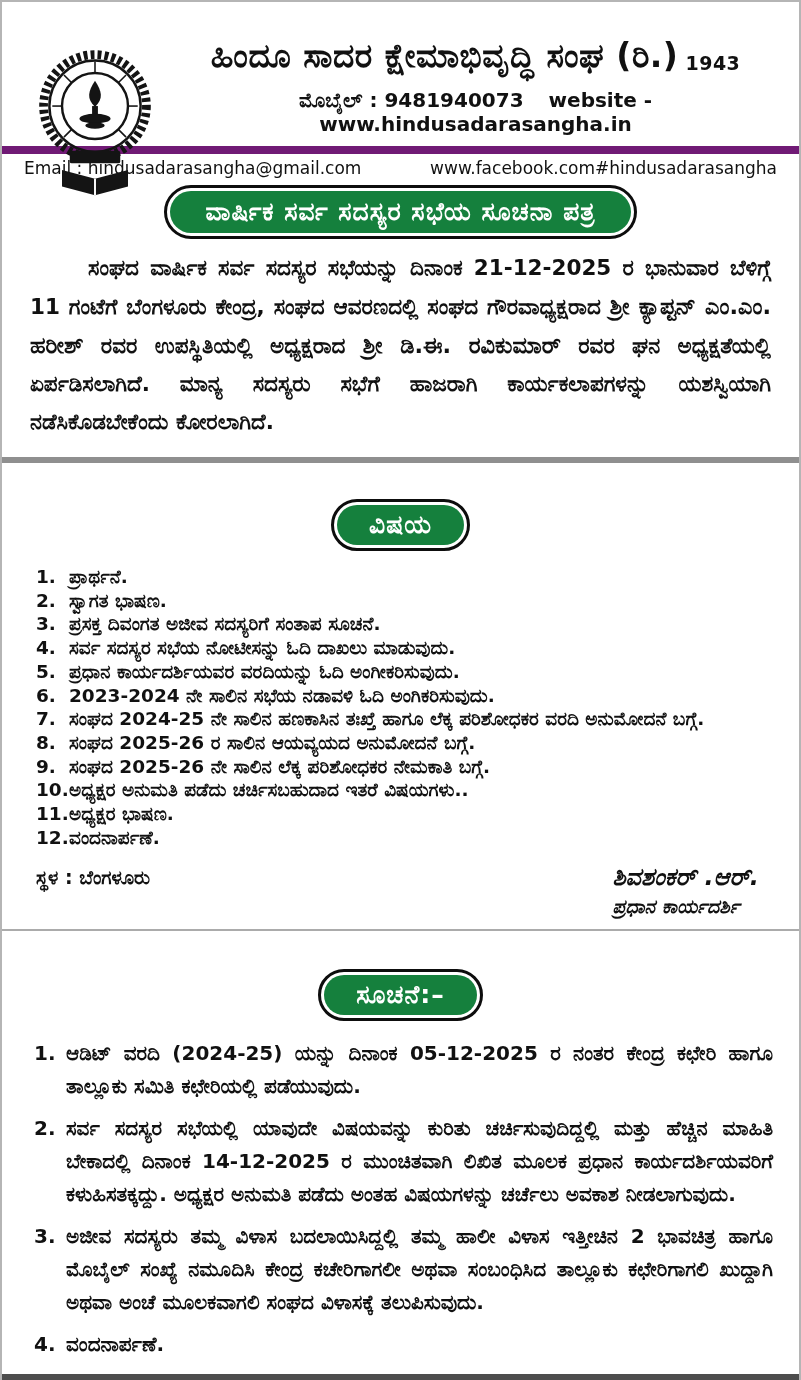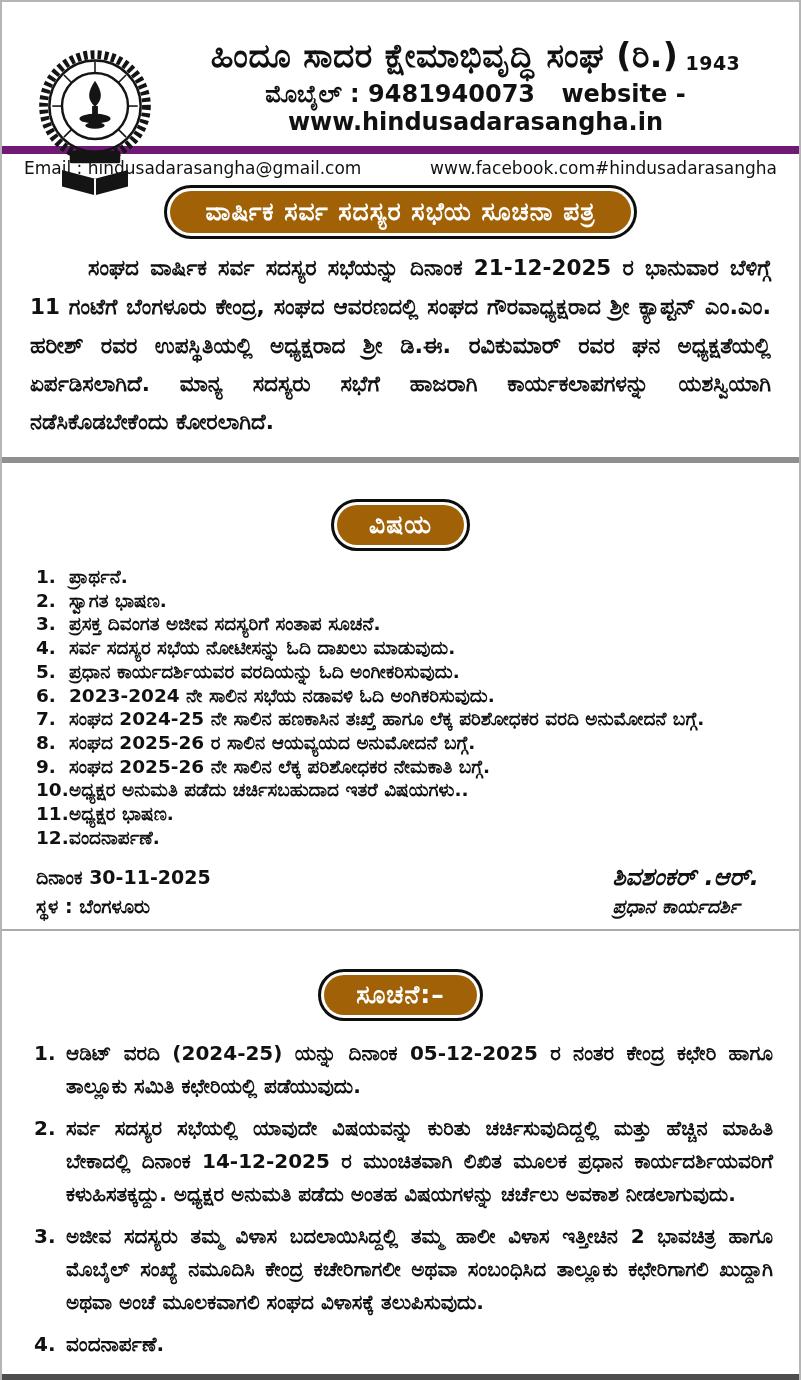--- a/index.html
+++ b/index.html
@@ -10,35 +10,35 @@
     border: 2px solid #b5b5b5; border-bottom: none;
     position: relative; overflow: hidden; color: #111;
   }
   
   .sec1 { height: 455px; position: relative; }
   .logo { position: absolute; left: 34px; top: 40px; width: 118px; height: 165px; }
   .head-text { margin-left: 150px; text-align: center; padding-top: 34px; }
   .org-line { font-size: 33px; font-weight: bold; letter-spacing: 0.5px; white-space: nowrap; }
   .org-year { font-size: 19px; font-weight: bold; margin-left: 7px; position: relative; top: 3px; margin-top: 18px; }
   .addr { font-size: 20px; font-weight: bold; line-height: 30px; margin-top: 9px; }
-  .contact-line { font-size: 24px; font-weight: bold; margin-top: 4px; }
+  .contact-line { font-size: 20px; font-weight: bold; margin-top: 12px; }
   .contact-line .web { font-weight: bold; margin-left: 18px; }
   .email-row {
     display: flex; justify-content: space-between; align-items: center;
     border-top: 8px solid #701a75; margin-top: 10px; padding: 4px 22px 2px 22px;
     font-size: 17px; font-weight: 500;
   }
   
   .pill-wrap { text-align: center; }
   .pill-outer {
     display: inline-block; border: 3px solid #0d0d0d; border-radius: 32px;
     padding: 3px; background: #ffffff;
   }
   .pill-inner {
-    background: #a16207; color: #ffffff; border-radius: 26px;
+    background: #15803d; color: #ffffff; border-radius: 26px;
     padding: 6px 36px; font-size: 25px; font-weight: bold; letter-spacing: 1px;
     white-space: nowrap;
   }
   .pill-small .pill-inner { padding: 5px 32px; font-size: 25px; }
   .title-banner { margin-top: 5px; }
   
   .intro {
     margin: 10px 28px 0 28px; font-size: 21.5px; font-weight: 600;
     line-height: 38px; text-align: justify; text-indent: 58px;
   }
@@ -173,21 +173,20 @@
           <span>ಅಧ್ಯಕ್ಷರ ಭಾಷಣ.</span>
         </li>
       <li>
           <span class="num">12.</span>
           <span>ವಂದನಾರ್ಪಣೆ.</span>
         </li>
     </ol>
 
     <div class="signoff">
       <div class="signoff-left">
-        <div>ದಿನಾಂಕ 30-11-2025</div>
         <div>ಸ್ಥಳ : ಬೆಂಗಳೂರು</div>
       </div>
       <div class="signoff-right">
         <div class="sig-name">ಶಿವಶಂಕರ್ .ಆರ್.</div>
         <div class="sig-title">ಪ್ರಧಾನ ಕಾರ್ಯದರ್ಶಿ</div>
       </div>
     </div>
   </div>
 
   <div class="sep2"></div>

